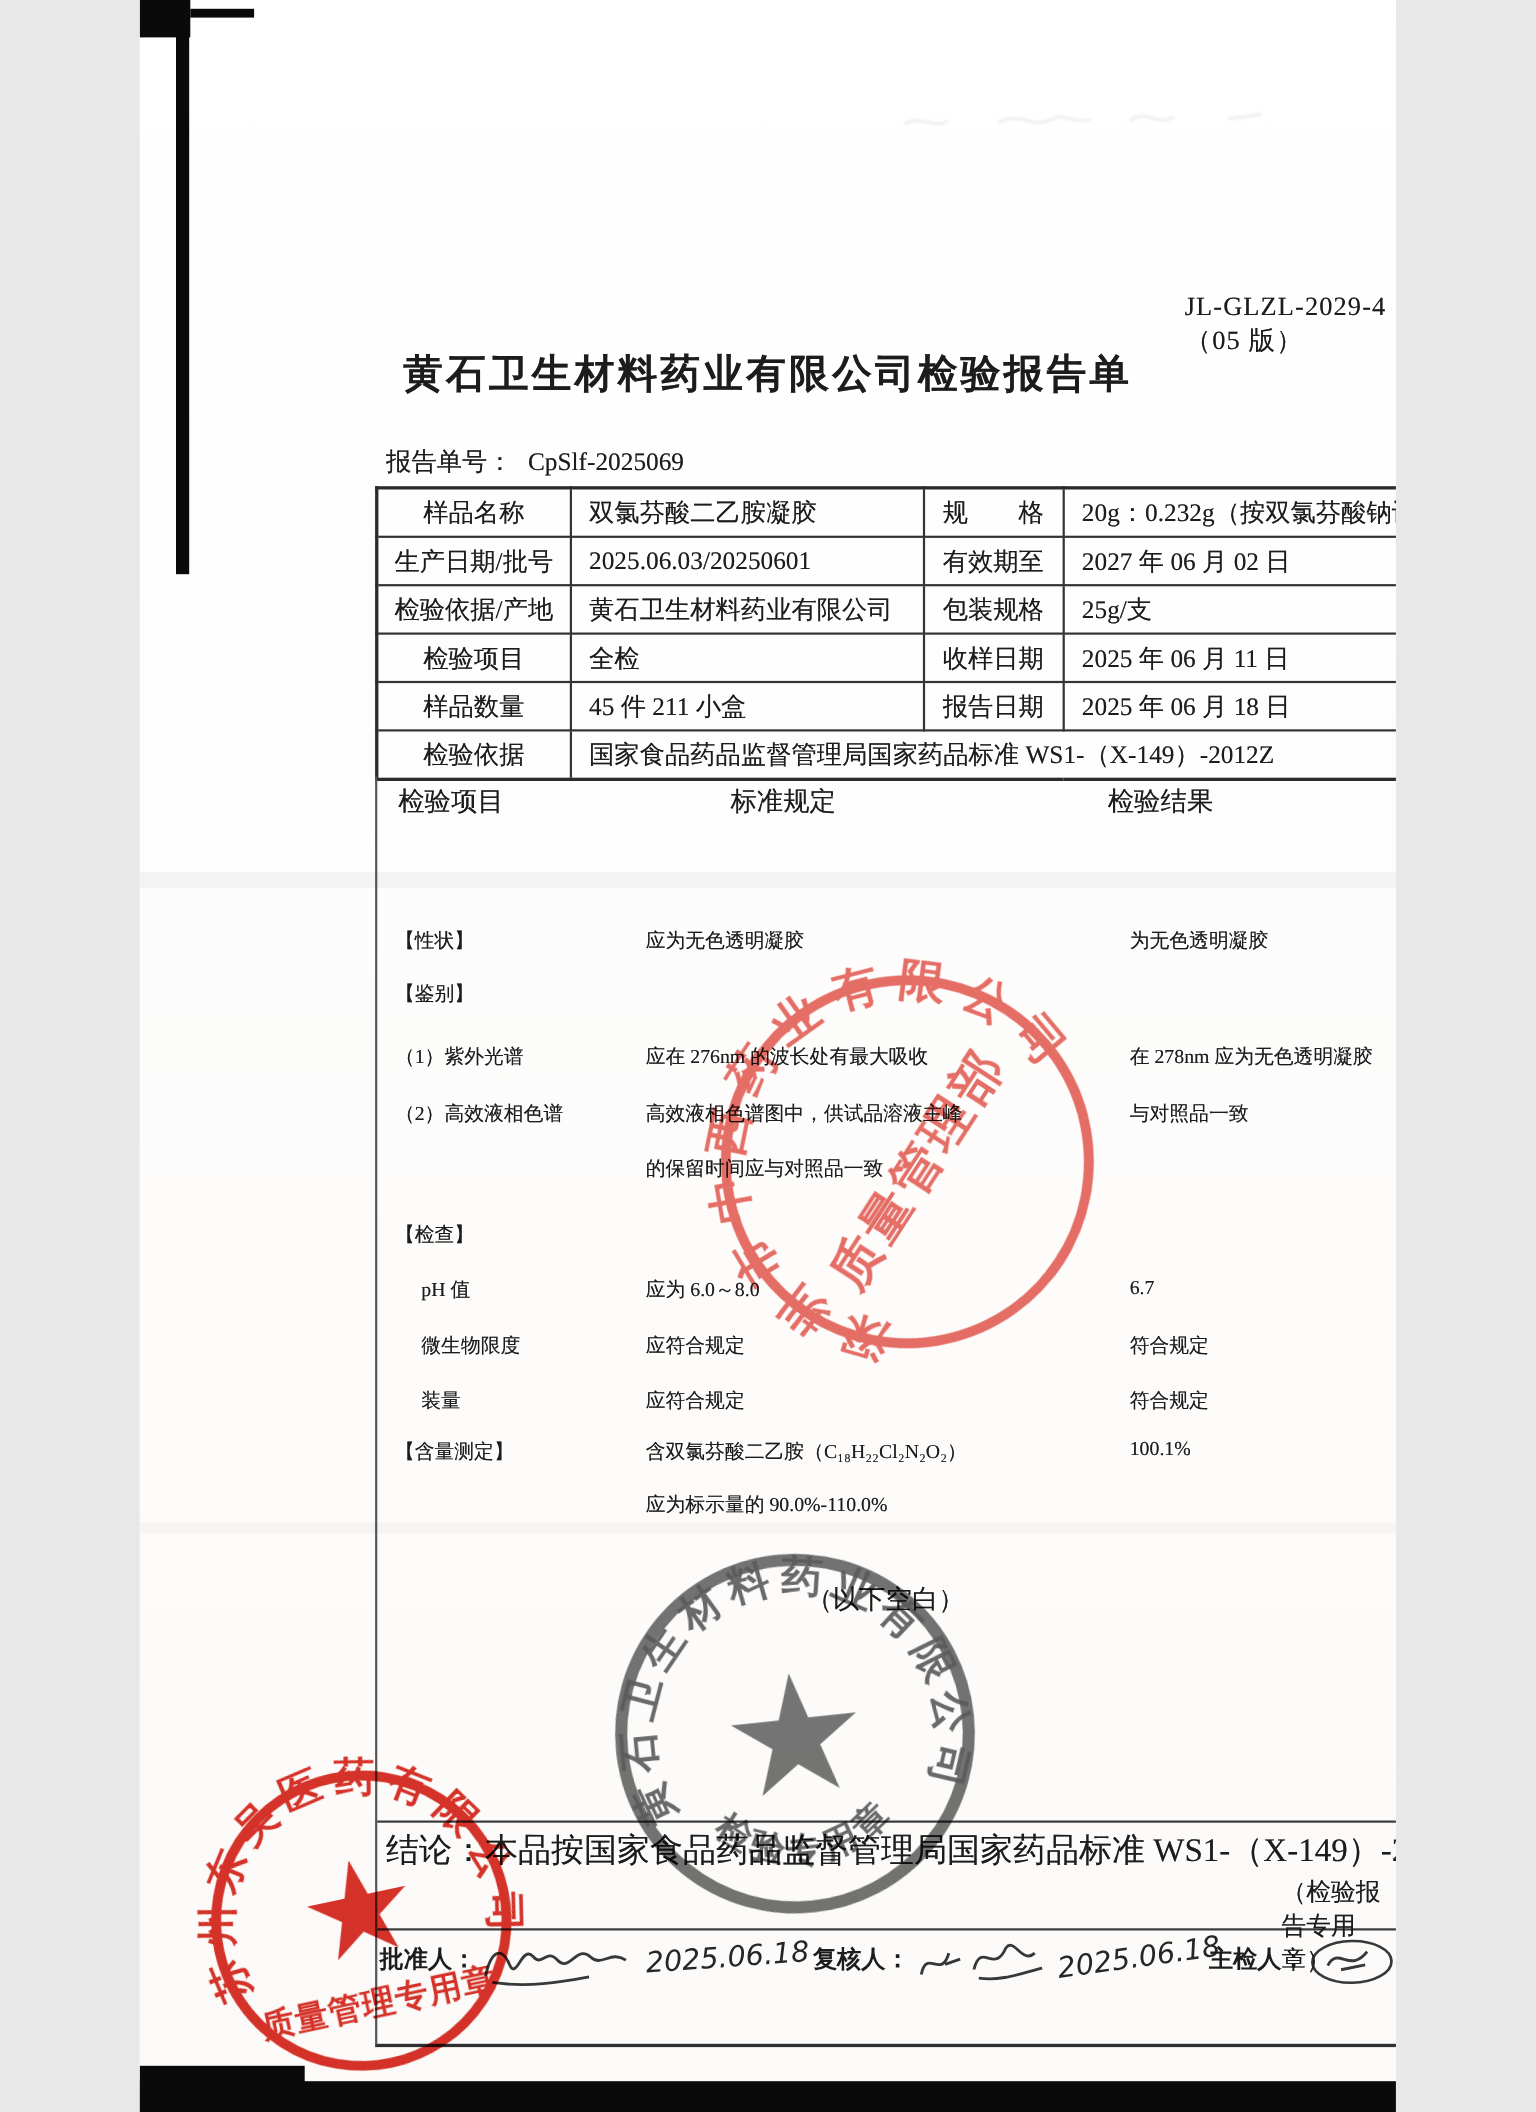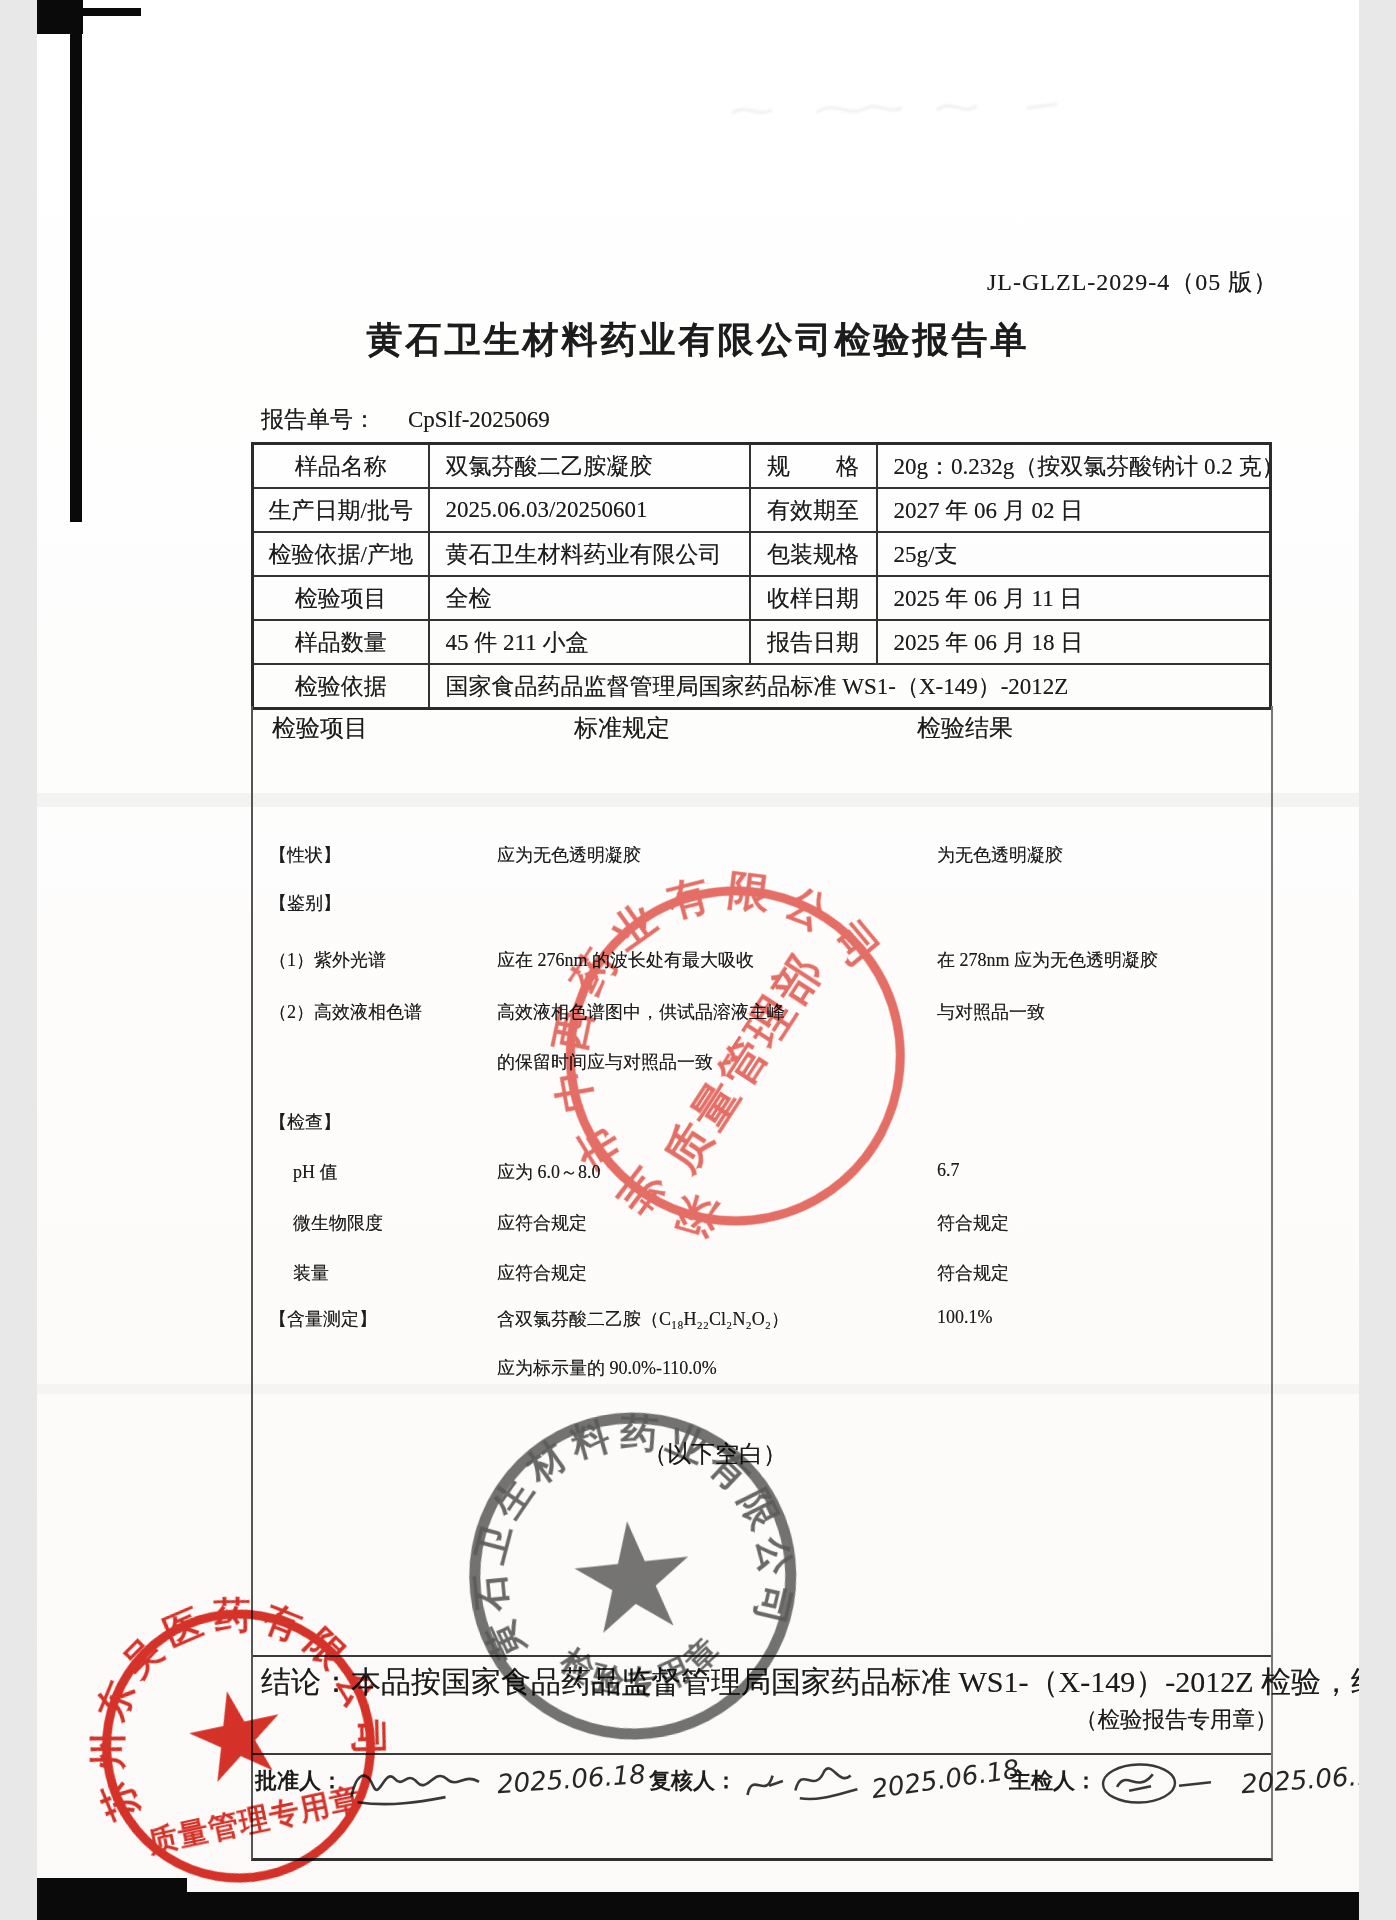--- a/index.html
+++ b/index.html
@@ -1,33 +1,33 @@
 <!DOCTYPE html>
 <html><head>
 <meta charset="utf-8">
 <style>
   html,body{margin:0;padding:0;background:#e8e8e8;}
   .paper{
-    position:relative;width:1322px;height:1920px;margin:0 auto;
+    position:relative;width:1142px;height:1920px;margin:0 auto;
     background:linear-gradient(180deg,#ffffff 0%,#fdfcfb 60%,#fbfaf8 100%);
     overflow:hidden;
     font-family:"Liberation Serif","DejaVu Serif",serif;
     color:#1c1c1c;
   }
   .txt{text-shadow:0 0 .5px rgba(20,20,20,.55);}
   
   .artifact{position:absolute;background:#0a0a0a;}
   .streak{position:absolute;left:0;width:100%;pointer-events:none;}
   .ghost{position:absolute;opacity:.10;filter:blur(1px);}
   
   .doc-code{position:absolute;top:266px;left:950px;font-size:24px;letter-spacing:1px;}
   .title{position:absolute;top:316px;left:0;width:100%;text-align:center;
          font-size:36px;font-weight:bold;letter-spacing:3px;}
   .report-line{position:absolute;top:404px;left:224px;font-size:23px;}
-  .report-line .val{margin-left:32px;font-family:"Liberation Serif",serif;}
+  .report-line .val{margin-left:14px;font-family:"Liberation Serif",serif;}
   
   .info-table{position:absolute;top:442px;left:214px;border-collapse:collapse;
               table-layout:fixed;width:1018px;border:3px solid #2b2b2b;}
   .info-table td{border:2px solid #333;height:40px;font-size:23px;overflow:hidden;white-space:nowrap;}
   .info-table td.lbl{text-align:center;}
   .info-table td.val{padding-left:16px;}
   
   .results-box{position:absolute;top:706px;left:214px;width:1018px;height:1152px;
                border-left:2px solid #555;border-right:2px solid #777;border-bottom:3px solid #2f2f2f;}
   .hline{position:absolute;left:0;width:100%;border-top:2px solid #3a3a3a;}

